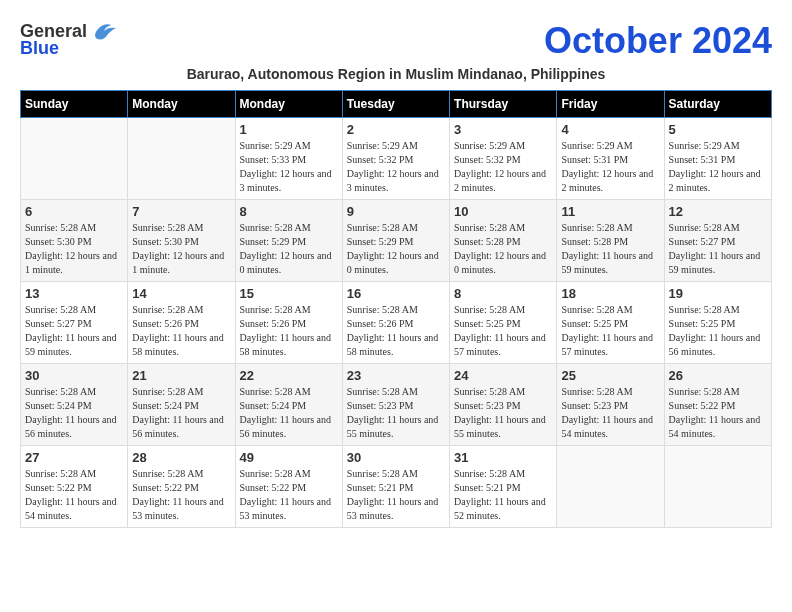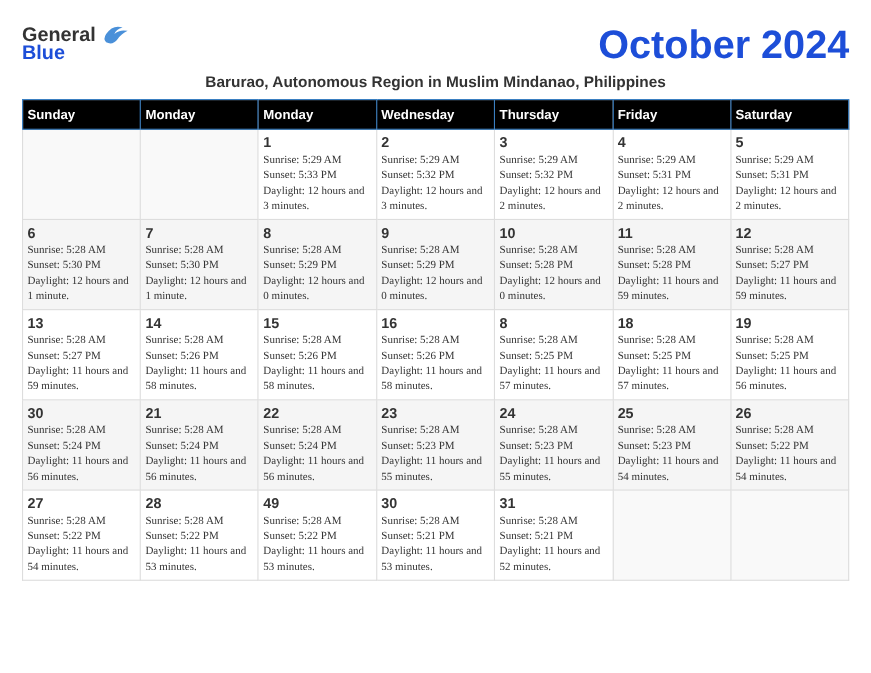--- a/index.html
+++ b/index.html
@@ -104,21 +104,21 @@
 </div>
 
 <div class="subtitle">Barurao, Autonomous Region in Muslim Mindanao, Philippines</div>
 
 <table>
   <thead>
     <tr>
       <th>Sunday</th>
       <th>Monday</th>
       <th>Monday</th>
-      <th>Wednesday</th>
+      <th>Tuesday</th>
       <th>Thursday</th>
       <th>Friday</th>
       <th>Saturday</th>
     </tr>
   </thead>
   <tbody id="calendar-body">
   <tr>
         <td class="empty-cell"></td>
         <td class="empty-cell"></td>
         <td>

